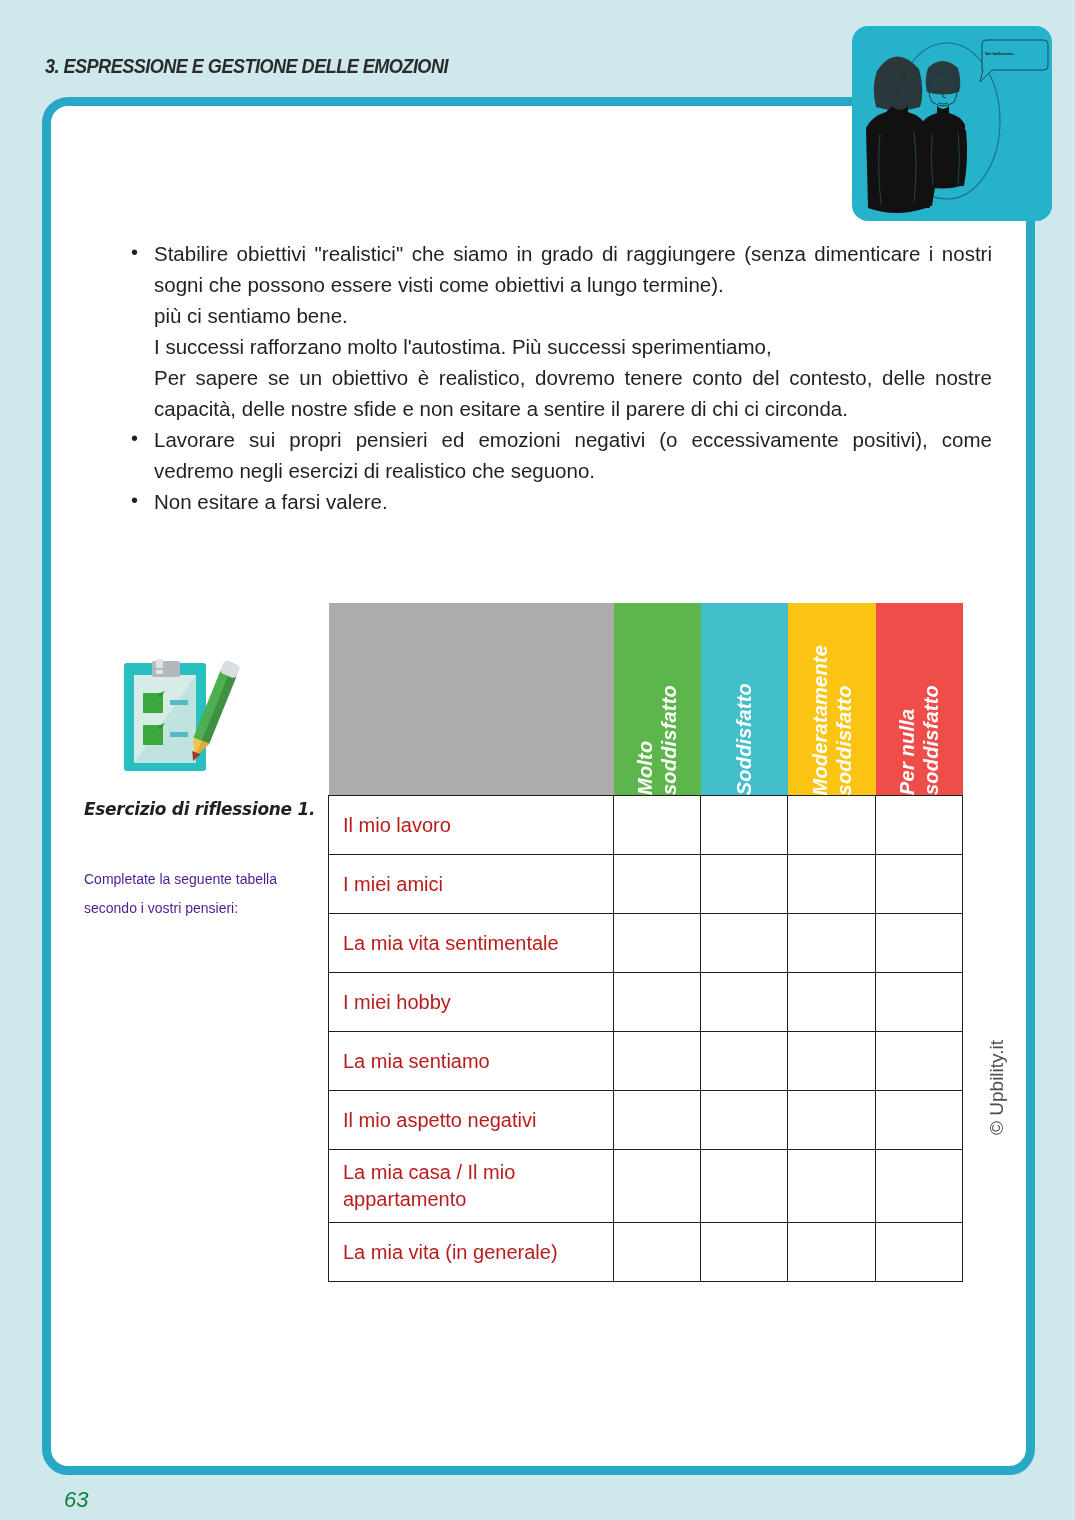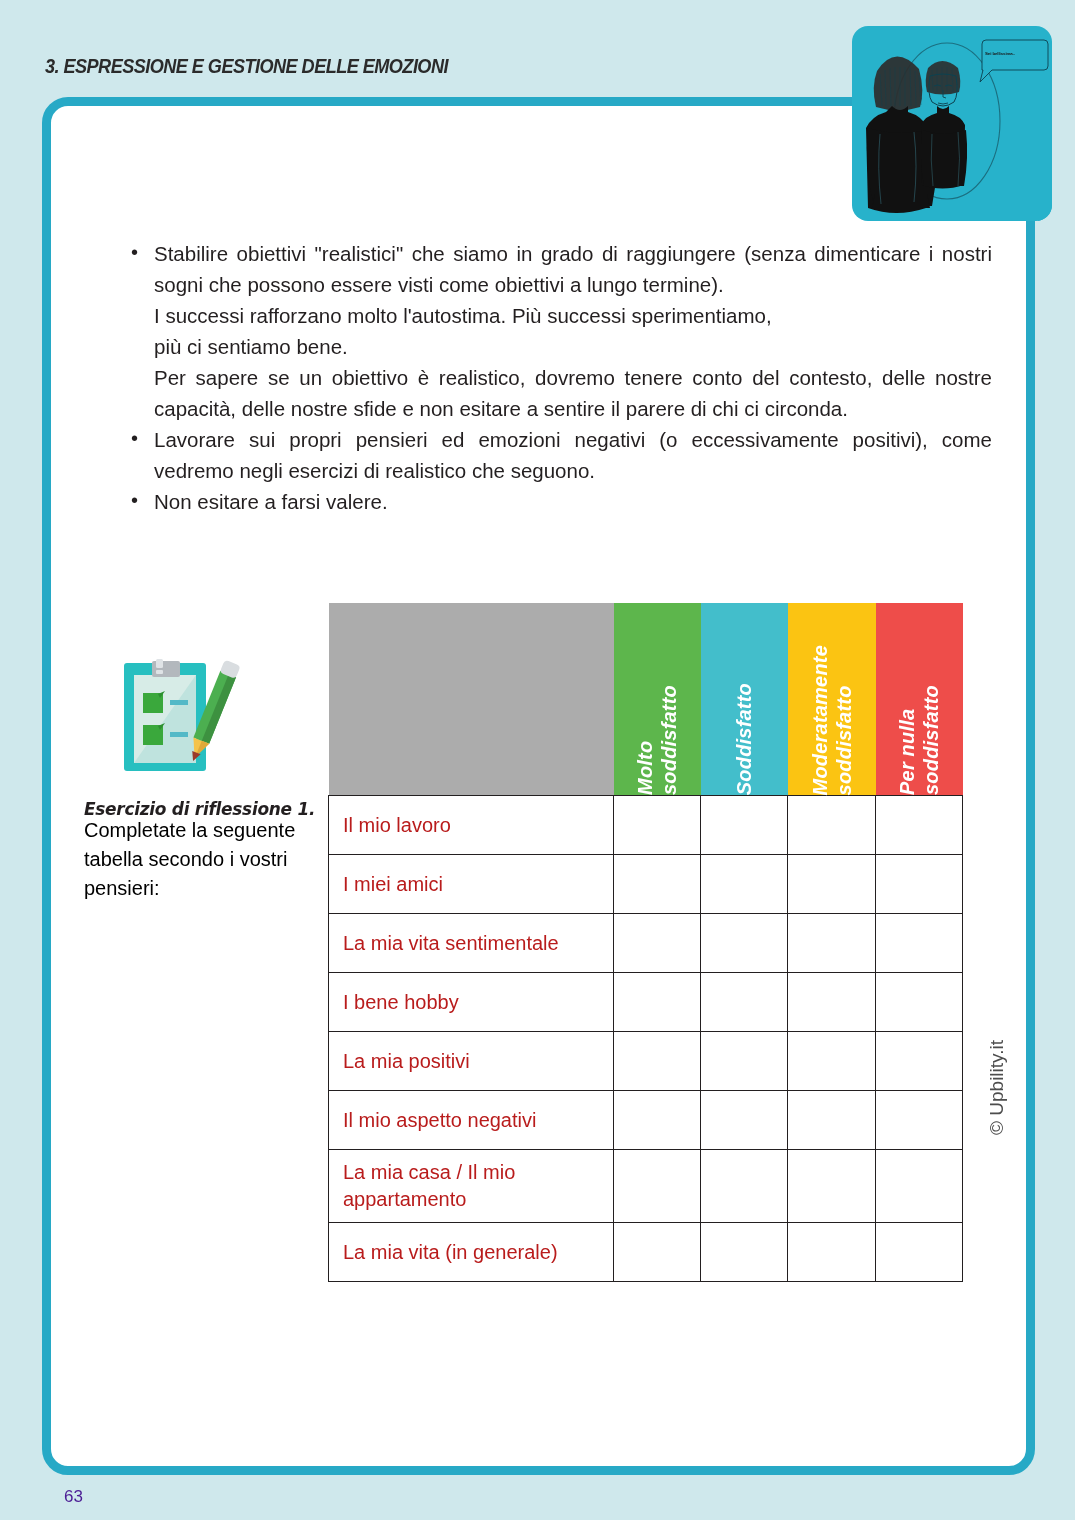--- a/index.html
+++ b/index.html
@@ -128,25 +128,25 @@
     font-size: 17.5px;
     color: #231f20;
     letter-spacing: -0.3px;
     white-space: nowrap;
     transform: scaleX(0.97);
     transform-origin: left center;
   }
   .exercise-desc {
     position: absolute;
     left: 84px;
-    top: 816px;
+    top: 865px;
     width: 215px;
-    font-size: 20px;
+    font-size: 14px;
     line-height: 29px;
-    color: #000000;
+    color: #4c1d95;
   }
 
   
   .survey-table {
     position: absolute;
     left: 328px;
     top: 603px;
     border-collapse: collapse;
     table-layout: fixed;
   }
@@ -212,22 +212,23 @@
     font-size: 19px;
     color: #4d4d4d;
     white-space: nowrap;
   }
 
   
   .page-number {
     position: absolute;
     left: 64px;
     top: 1487px;
-    font-size: 17px;
-    color: #4c1d95;
+    font-size: 22px;
+    color: #15803d;
+    font-style: italic;
   }
 </style>
 </head>
 <body>
 
 <div class="chapter-title">3. ESPRESSIONE E GESTIONE DELLE EMOZIONI</div>
 
 <div class="page-card"></div>
 
 <div class="illustration">
@@ -283,22 +284,22 @@
     <path d="M130 18 q0 -4 4 -4 l58 0 q4 0 4 4 l0 22 q0 4 -4 4 l-52 0 l-12 12 l3 -12 l-1 0 q0 -4 0 -4 z" fill="#27b2cb" stroke="#0c4250" stroke-width="0.9"></path>
   </svg>
   <div class="bubble-text">Sei bellissima..</div>
   <div class="tab-stub"></div>
 </div>
 
 <div class="bullets">
   <ul>
     <li>
       <p class="just">Stabilire obiettivi "realistici" che siamo in grado di raggiungere (senza dimenticare i nostri sogni che possono essere visti come obiettivi a lungo termine).</p>
+      <p>più ci sentiamo bene.</p>
       <p>I successi rafforzano molto l'autostima. Più successi sperimentiamo,</p>
-      <p>più ci sentiamo bene.</p>
       <p class="just">Per sapere se un obiettivo è realistico, dovremo tenere conto del contesto, delle nostre capacità, delle nostre sfide e non esitare a sentire il parere di chi ci circonda.</p>
     </li>
     <li>
       <p class="just">Lavorare sui propri pensieri ed emozioni negativi (o eccessivamente positivi), come vedremo negli esercizi di realistico che seguono.</p>
     </li>
     <li>
       <p>Non esitare a farsi valere.</p>
     </li>
   </ul>
 </div>
@@ -375,28 +376,28 @@
       <td class="cell"></td>
     </tr>
     <tr>
       <td class="row-label">La mia vita sentimentale</td>
       <td class="cell"></td>
       <td class="cell"></td>
       <td class="cell"></td>
       <td class="cell"></td>
     </tr>
     <tr>
-      <td class="row-label">I bene hobby</td>
-      <td class="cell"></td>
-      <td class="cell"></td>
-      <td class="cell"></td>
-      <td class="cell"></td>
-    </tr>
-    <tr>
-      <td class="row-label">La mia positivi</td>
+      <td class="row-label">I miei hobby</td>
+      <td class="cell"></td>
+      <td class="cell"></td>
+      <td class="cell"></td>
+      <td class="cell"></td>
+    </tr>
+    <tr>
+      <td class="row-label">La mia sentiamo</td>
       <td class="cell"></td>
       <td class="cell"></td>
       <td class="cell"></td>
       <td class="cell"></td>
     </tr>
     <tr>
       <td class="row-label">Il mio aspetto negativi</td>
       <td class="cell"></td>
       <td class="cell"></td>
       <td class="cell"></td>

